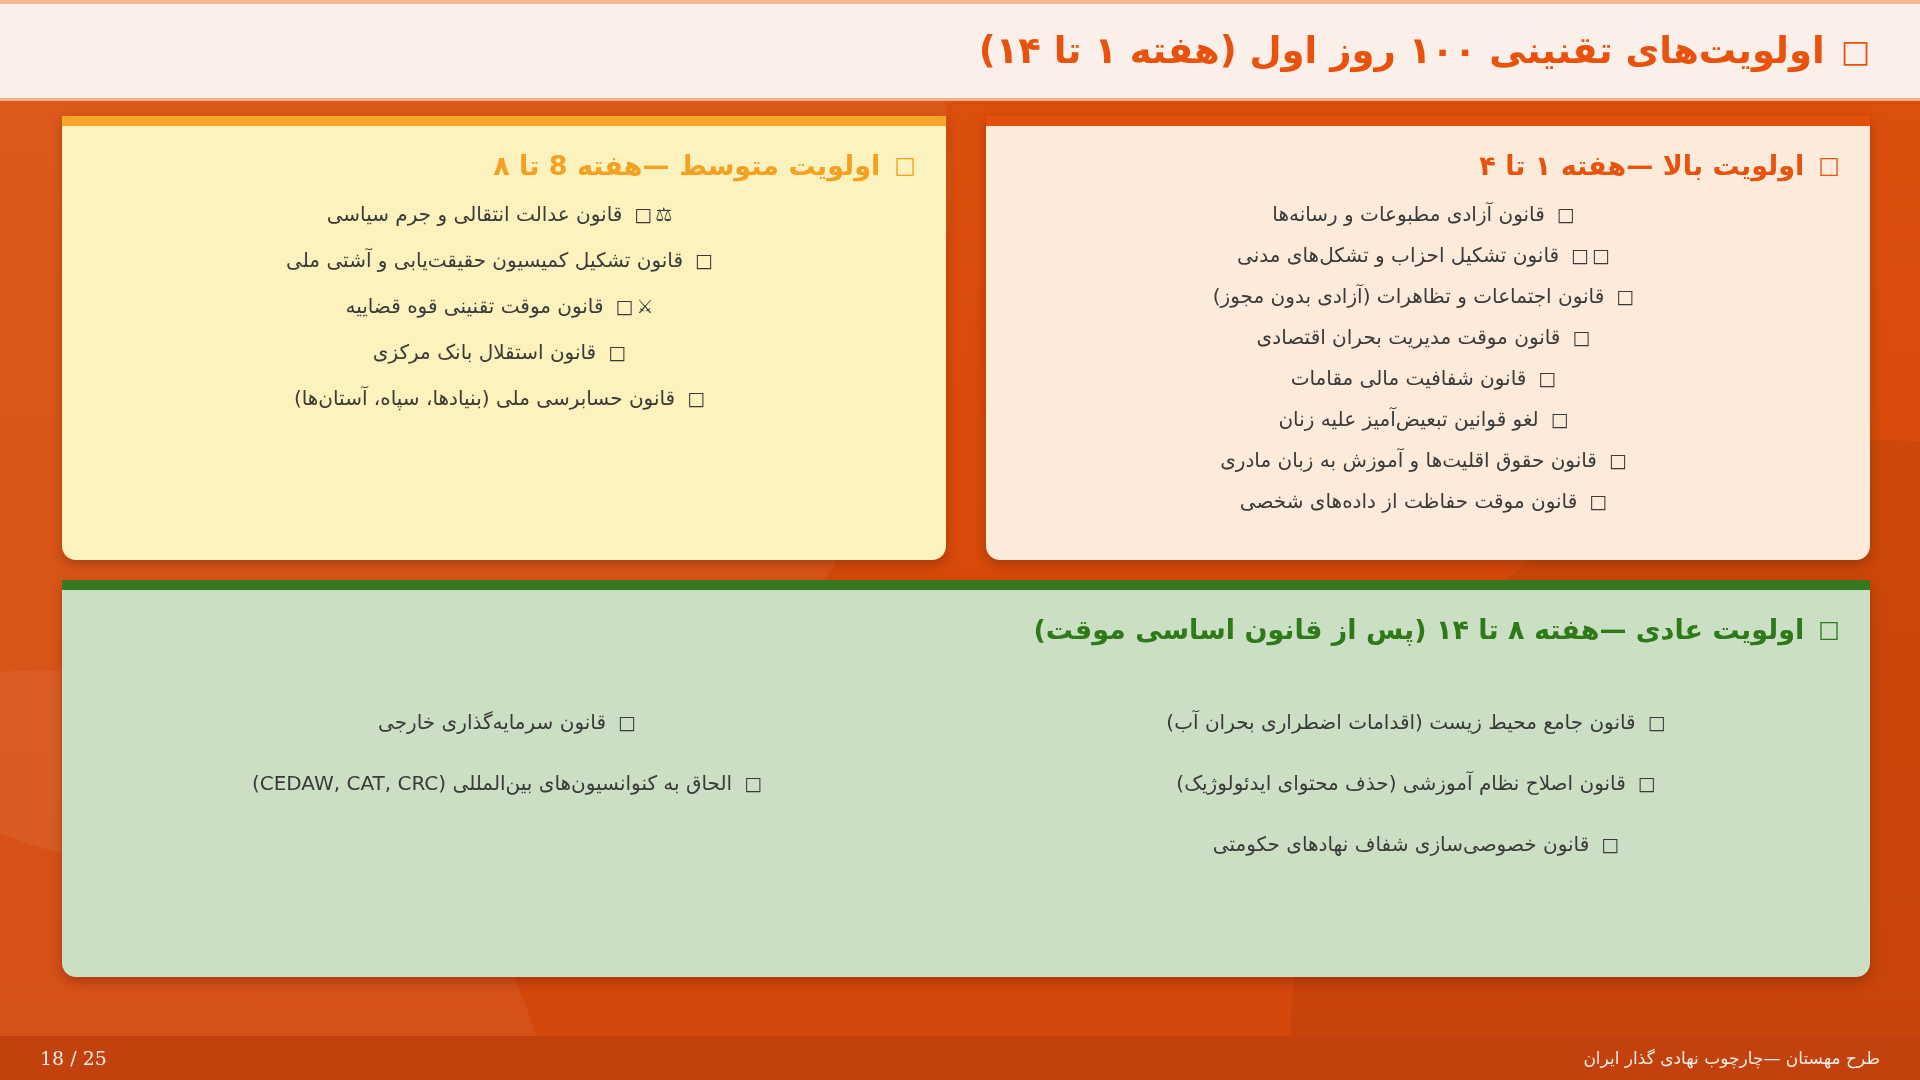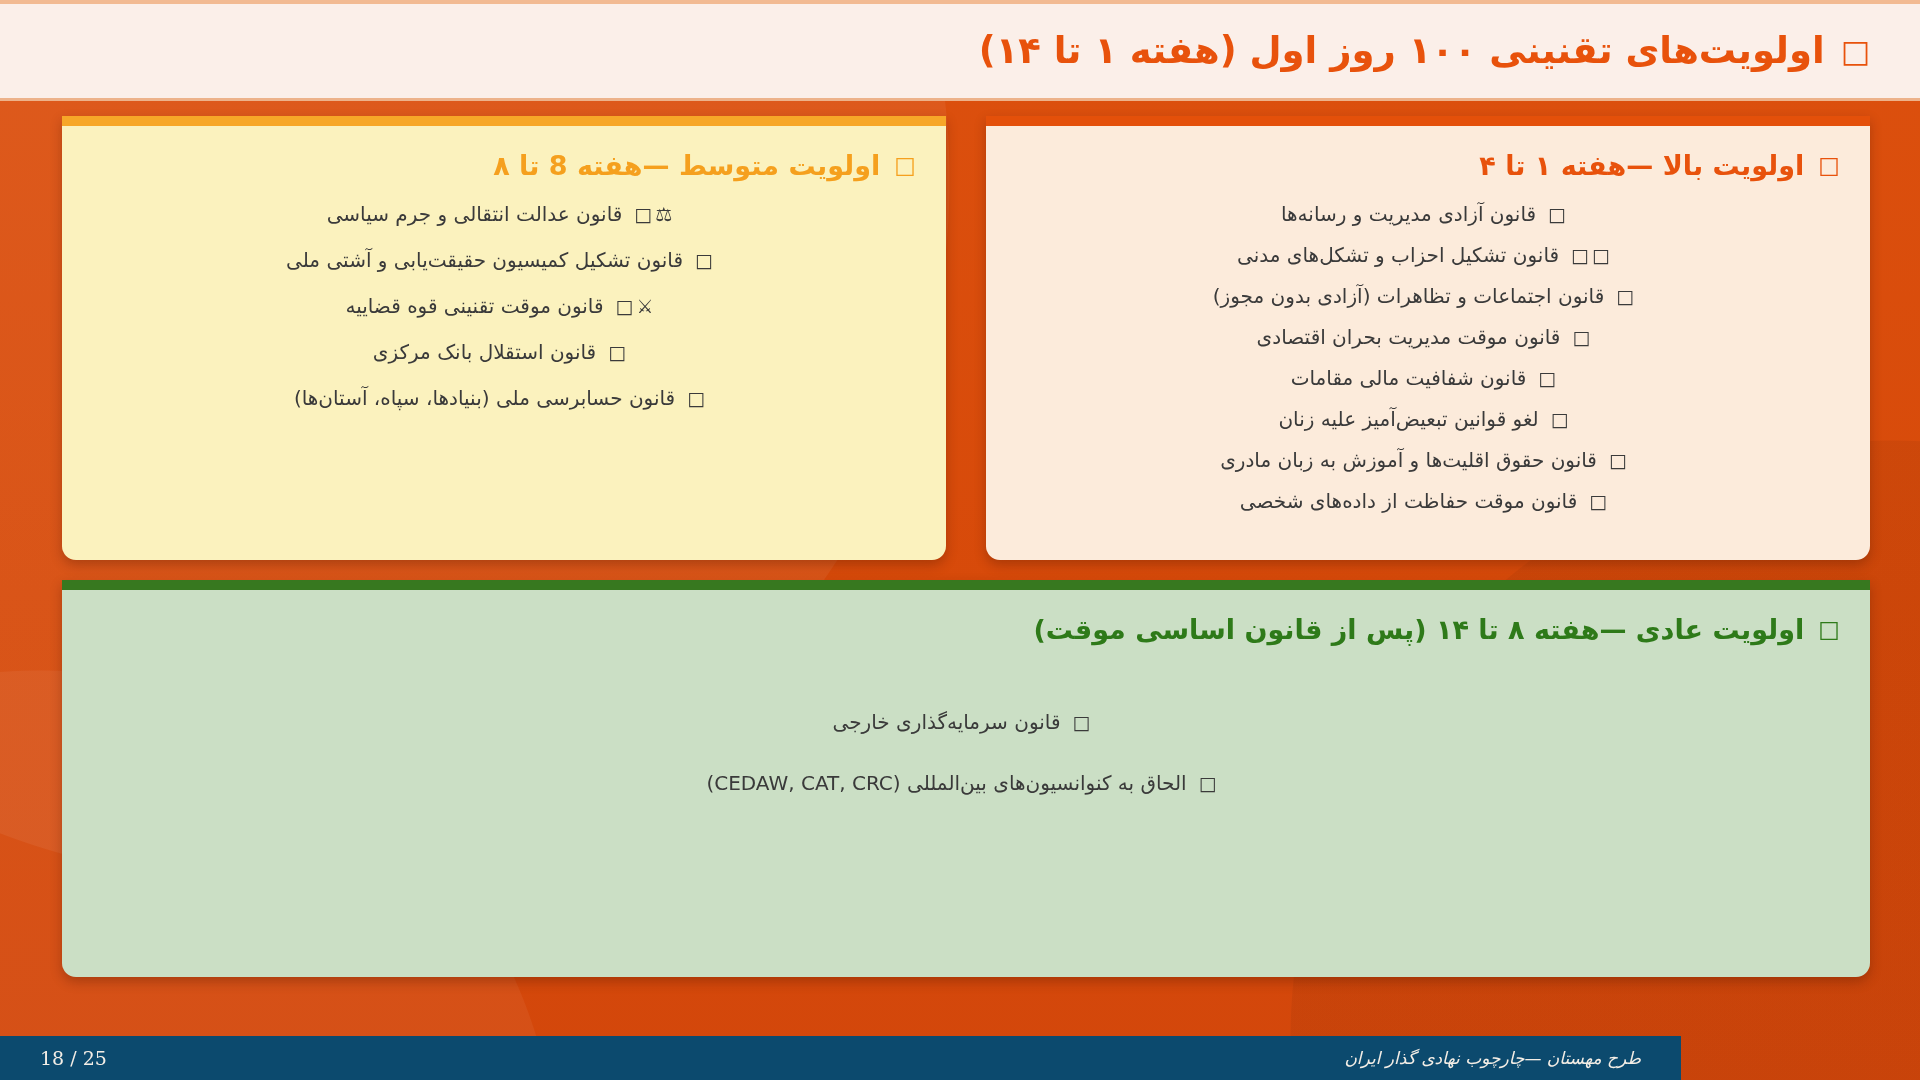--- a/index.html
+++ b/index.html
@@ -66,51 +66,51 @@
     direction:rtl;unicode-bidi:bidi-override;
     display:inline-block;margin-left:12px;
     font-size:19px;letter-spacing:3px;color:#3A3A3A;
   }
 
   .cols{display:flex;gap:70px;margin-top:28px;}
   .col{flex:1;min-width:0;}
 
   
   .footer-bar{
-    position:absolute;left:0;top:1036px;width:1681px;height:44px;
-    background:#0c4a6e;
+    position:absolute;left:0;top:1036px;width:1920px;height:44px;
+    background:#c2410c;
   }
   .footer-page{
     position:absolute;left:40px;top:50%;transform:translateY(-50%);
     color:#F4EEE6;font-size:19px;direction:ltr;
     font-family:"DejaVu Serif","Liberation Serif",serif;
   }
   .footer-project{
     position:absolute;right:40px;top:50%;transform:translateY(-50%);
-    color:#F4EEE6;font-size:17px;font-style:italic;
+    color:#F4EEE6;font-size:17px;
   }
 </style>
 </head>
 <body>
 
 <div class="header-band">
   <div class="slide-title">
     <span class="t-marker">□</span>
     <span>اولویت‌های تقنینی ۱۰۰ روز اول (هفته ۱ تا ۱۴)</span>
   </div>
 </div>
 
 <div class="panel panel-high">
   <div class="accent"></div>
   <div class="panel-body">
     <div class="panel-header">
       <span class="h-marker">□</span>
       <span>اولویت بالا —هفته ۱ تا ۴</span>
     </div>
-    <div class="item"><span class="marker">□</span><span>قانون آزادی مدیریت و رسانه‌ها</span></div>
+    <div class="item"><span class="marker">□</span><span>قانون آزادی مطبوعات و رسانه‌ها</span></div>
     <div class="item"><span class="marker">□□</span><span>قانون تشکیل احزاب و تشکل‌های مدنی</span></div>
     <div class="item"><span class="marker">□</span><span>قانون اجتماعات و تظاهرات (آزادی بدون مجوز)</span></div>
     <div class="item"><span class="marker">□</span><span>قانون موقت مدیریت بحران اقتصادی</span></div>
     <div class="item"><span class="marker">□</span><span>قانون شفافیت مالی مقامات</span></div>
     <div class="item"><span class="marker">□</span><span>لغو قوانین تبعیض‌آمیز علیه زنان</span></div>
     <div class="item"><span class="marker">□</span><span>قانون حقوق اقلیت‌ها و آموزش به زبان مادری</span></div>
     <div class="item"><span class="marker">□</span><span>قانون موقت حفاظت از داده‌های شخصی</span></div>
   </div>
 </div>
 
@@ -131,20 +131,25 @@
 
 <div class="panel panel-normal">
   <div class="accent"></div>
   <div class="panel-body">
     <div class="panel-header">
       <span class="h-marker">□</span>
       <span>اولویت عادی —هفته ۸ تا ۱۴ (پس از قانون اساسی موقت)</span>
     </div>
     <div class="cols">
       <div class="col">
+        <div class="item"><span class="marker">□</span><span>قانون جامع محیط زیست (اقدامات اضطراری بحران آب)</span></div>
+        <div class="item"><span class="marker">□</span><span>قانون اصلاح نظام آموزشی (حذف محتوای ایدئولوژیک)</span></div>
+        <div class="item"><span class="marker">□</span><span>قانون خصوصی‌سازی شفاف نهادهای حکومتی</span></div>
+      </div>
+      <div class="col">
         <div class="item"><span class="marker">□</span><span>قانون سرمایه‌گذاری خارجی</span></div>
         <div class="item"><span class="marker">□</span><span>الحاق به کنوانسیون‌های بین‌المللی (CEDAW, CAT, CRC)</span></div>
       </div>
     </div>
   </div>
 </div>
 
 <div class="footer-bar">
   <span class="footer-page">18 / 25</span>
   <span class="footer-project">طرح مهستان —چارچوب نهادی گذار ایران</span>

